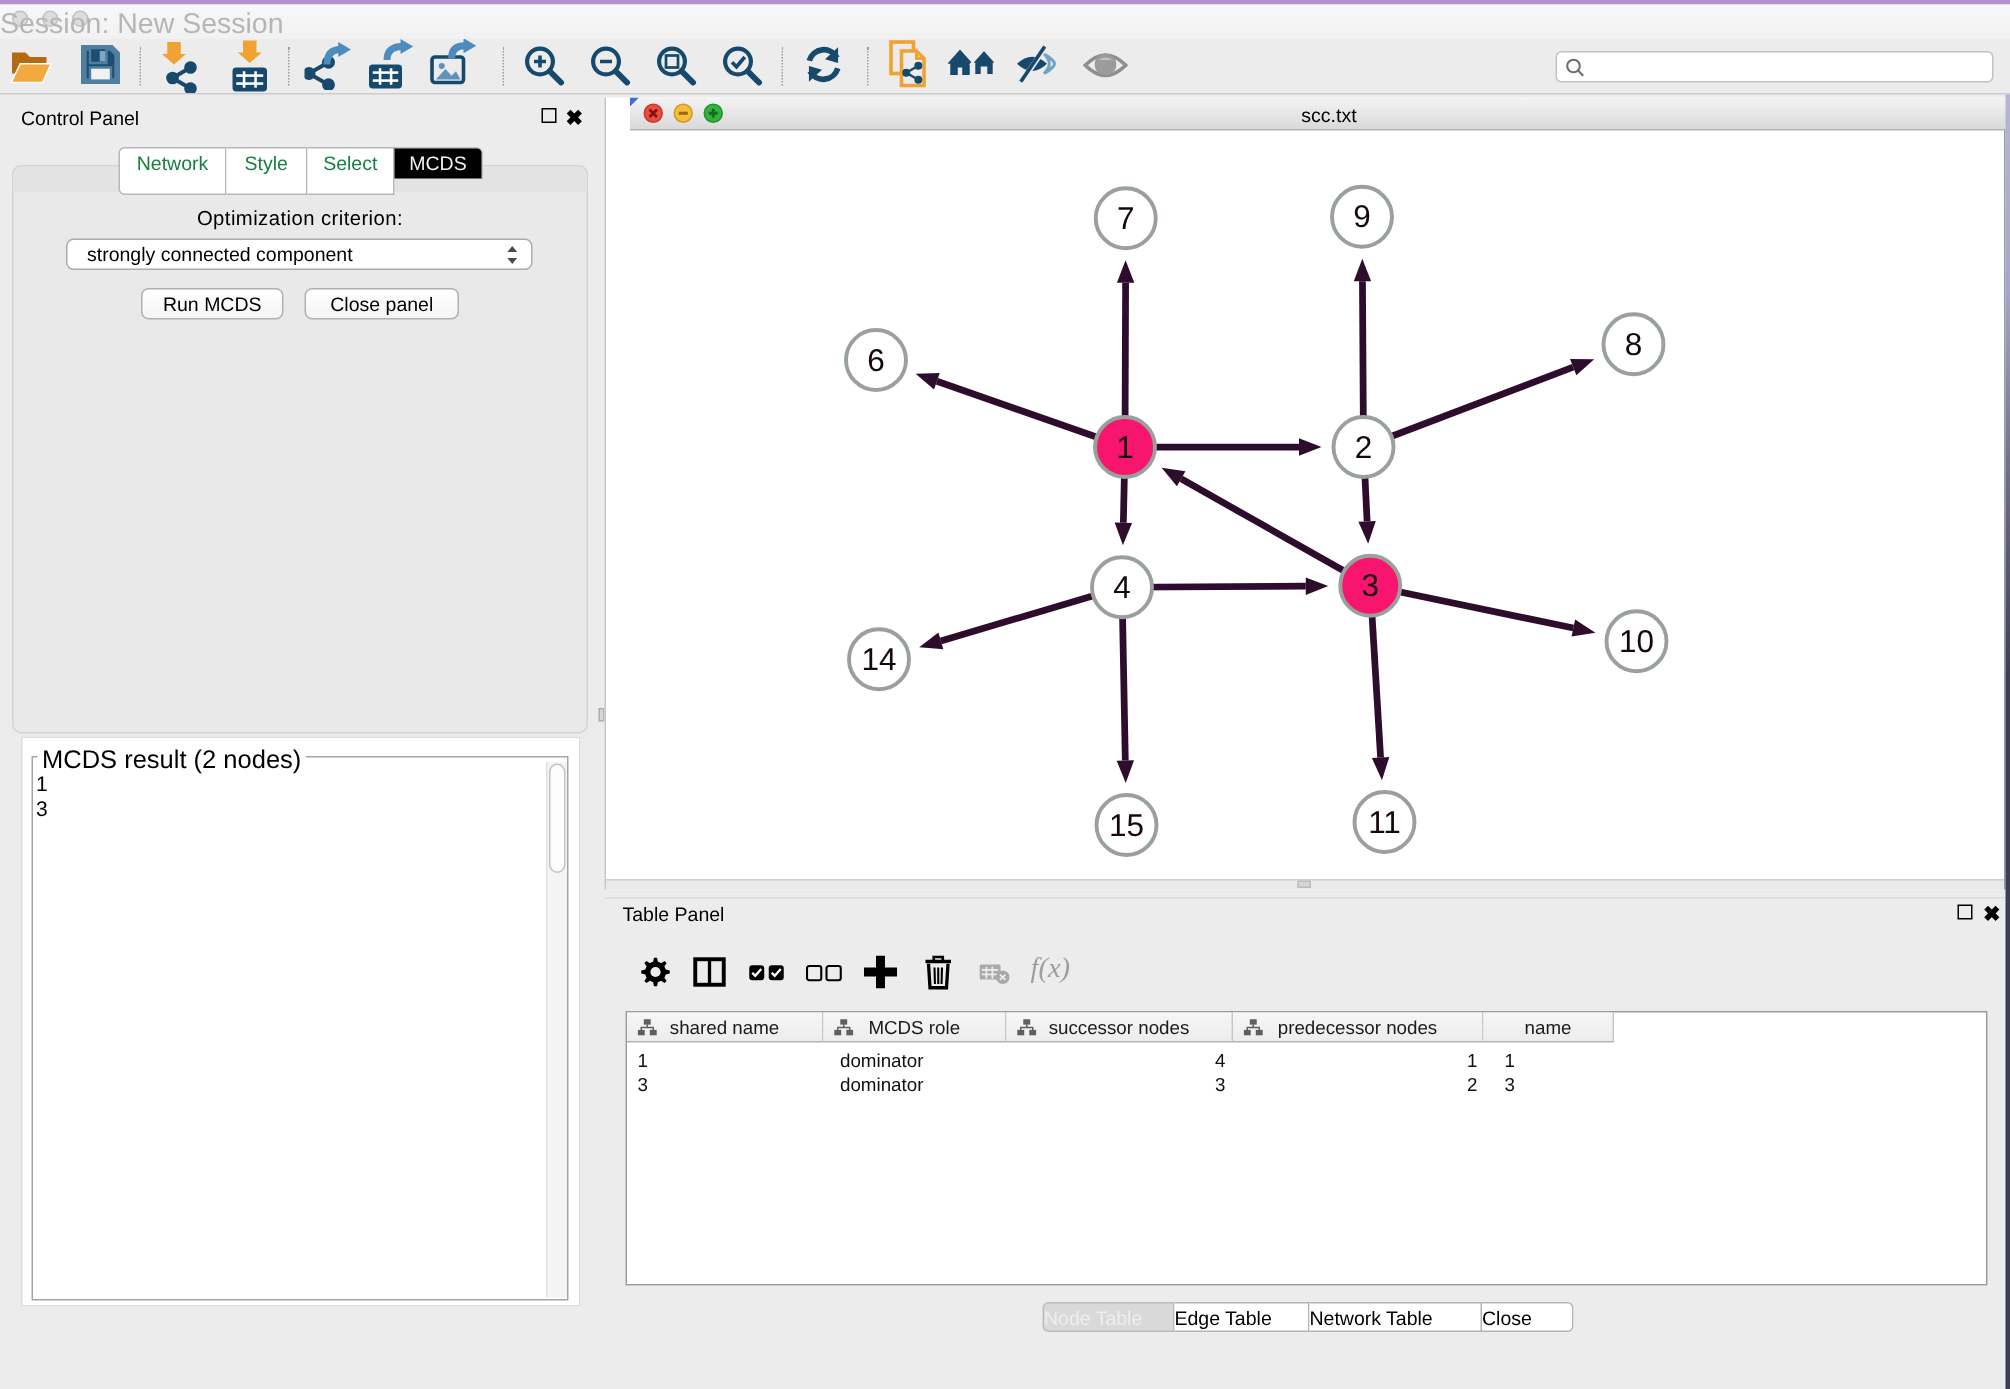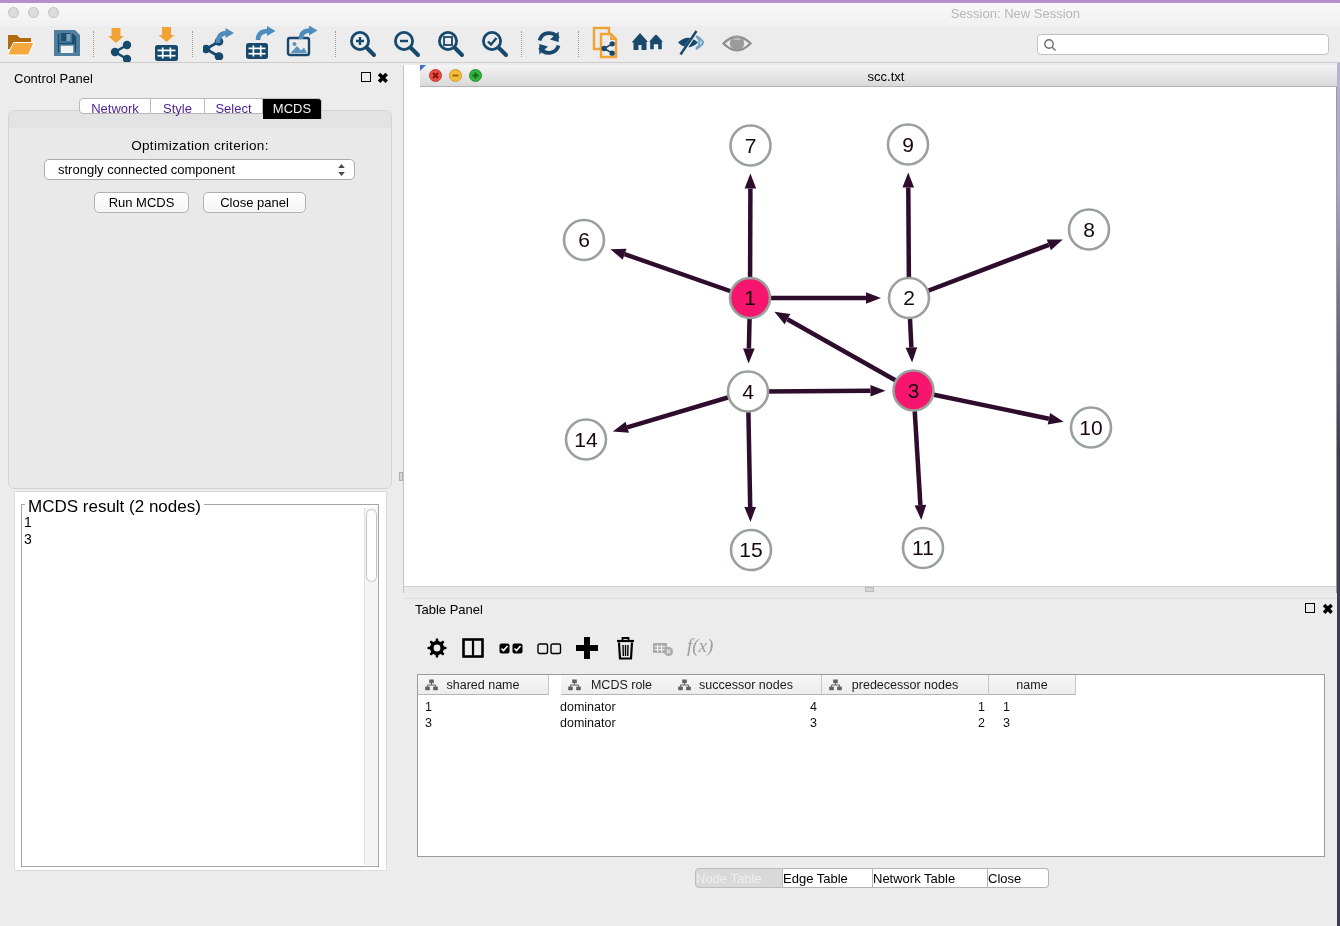--- a/index.html
+++ b/index.html
@@ -4,33 +4,33 @@
 <style>
 * { margin:0; padding:0; box-sizing:border-box; }
 html,body { width:1340px; height:926px; overflow:hidden; }
 body { font-family:"Liberation Sans", sans-serif; background:#ececec; position:relative; }
 .abs { position:absolute; }
 
 
 #topline { left:0; top:0; width:1340px; height:3px; background:#b38fcc; }
 #titlebar { left:0; top:3px; width:1340px; height:23px; background:linear-gradient(#f8f8f8,#f1f1f1); }
 #titlebar .light { position:absolute; top:4px; width:11px; height:11px; border-radius:50%; background:#dcdcdc; border:1px solid #c3c3c3; }
-#wintitle { left:0; top:6px; width:1080px; text-align:right; font-size:13px; color:#b6b6b6; }
+#wintitle { left:0; top:6px; width:1080px; text-align:left; font-size:19px; color:#b6b6b6; }
 
 
 #toolbar { left:0; top:26px; width:1340px; height:37px; background:#ececec; border-bottom:1px solid #cccccc; }
 .tbi { position:absolute; top:2px; }
 .tbsep { position:absolute; top:5px; height:26px; width:0; border-left:1px dotted #9e9e9e; }
 #searchbox { position:absolute; left:1037px; top:8px; width:292px; height:21px; background:#ffffff; border:1px solid #c2c2c2; border-radius:4px; }
 
 
 #cp-title { left:14px; top:71px; font-size:13px; color:#000; }
 .panelicons { position:absolute; font-size:12px; color:#000; }
 #cp-tabs { left:79px; top:98px; height:20px; }
-.tab { position:absolute; top:0; height:16px; line-height:19px; text-align:center; font-size:13px; background:#fff; border:1px solid #b8b8b8; color:#4c1d95; }
+.tab { position:absolute; top:0; height:32px; line-height:19px; text-align:center; font-size:13px; background:#fff; border:1px solid #b8b8b8; color:#15803d; }
 #cp-box { left:8px; top:110px; width:384px; height:379px; background:#e9e9e9; border:1px solid #d4d4d4; border-radius:6px; }
 #cp-box::before { content:""; position:absolute; left:0; top:0; right:0; height:17px; background:#e3e3e3; border-radius:6px 6px 0 0; }
 #optlabel { left:0; top:138px; width:400px; text-align:center; font-size:13.5px; letter-spacing:0.3px; color:#000; }
 #dropdown { left:44px; top:159px; width:311px; height:21px; background:#fff; border:1px solid #ababab; border-radius:5px; font-size:13px; line-height:19px; padding-left:13px; color:#000; }
 .btn { position:absolute; height:21px; background:linear-gradient(#ffffff,#f4f4f4); border:1px solid #b1b1b1; border-radius:5px; font-size:13px; line-height:19px; text-align:center; color:#000; }
 #resultpanel { left:14px; top:491px; width:373px; height:380px; background:#fff; border:1px solid #dcdcdc; }
 #resultborder { left:6px; top:12px; width:358px; height:363px; border:1px solid #a5a5a5; position:absolute; }
 #resulttitle { position:absolute; left:10px; top:5px; background:#fff; padding:0 3px; font-size:17px; color:#000; }
 #resulttext { position:absolute; left:9px; top:22px; font-size:14px; line-height:16.5px; color:#000; }
 #resScroll { position:absolute; left:349px; top:16px; width:14px; height:357px; background:#f4f4f4; border-left:1px solid #e2e2e2; }
@@ -364,21 +364,21 @@
   </div>
   <div id="tbl">
   <div class="hcell" style="left:0px; width:131px;"><svg style="position:absolute; left:7px; top:4px;" width="13" height="12" viewBox="0 0 13 12">
           <g fill="#5f5f5f">
             <rect x="4.2" y="0.5" width="4.6" height="3.6"></rect>
             <rect x="0.2" y="7.6" width="4.6" height="3.6"></rect>
             <rect x="8.2" y="7.6" width="4.6" height="3.6"></rect>
             <path d="M6.5 4 L6.5 6 M2.5 7.7 L2.5 6 L10.5 6 L10.5 7.7" stroke="#5f5f5f" stroke-width="1" fill="none"></path>
           </g>
         </svg>shared name</div>
-  <div class="hcell" style="left:143px; width:122px;"><svg style="position:absolute; left:7px; top:4px;" width="13" height="12" viewBox="0 0 13 12">
+  <div class="hcell" style="left:131px; width:122px;"><svg style="position:absolute; left:7px; top:4px;" width="13" height="12" viewBox="0 0 13 12">
           <g fill="#5f5f5f">
             <rect x="4.2" y="0.5" width="4.6" height="3.6"></rect>
             <rect x="0.2" y="7.6" width="4.6" height="3.6"></rect>
             <rect x="8.2" y="7.6" width="4.6" height="3.6"></rect>
             <path d="M6.5 4 L6.5 6 M2.5 7.7 L2.5 6 L10.5 6 L10.5 7.7" stroke="#5f5f5f" stroke-width="1" fill="none"></path>
           </g>
         </svg>MCDS role</div>
   <div class="hcell" style="left:253px; width:151px;"><svg style="position:absolute; left:7px; top:4px;" width="13" height="12" viewBox="0 0 13 12">
           <g fill="#5f5f5f">
             <rect x="4.2" y="0.5" width="4.6" height="3.6"></rect>

